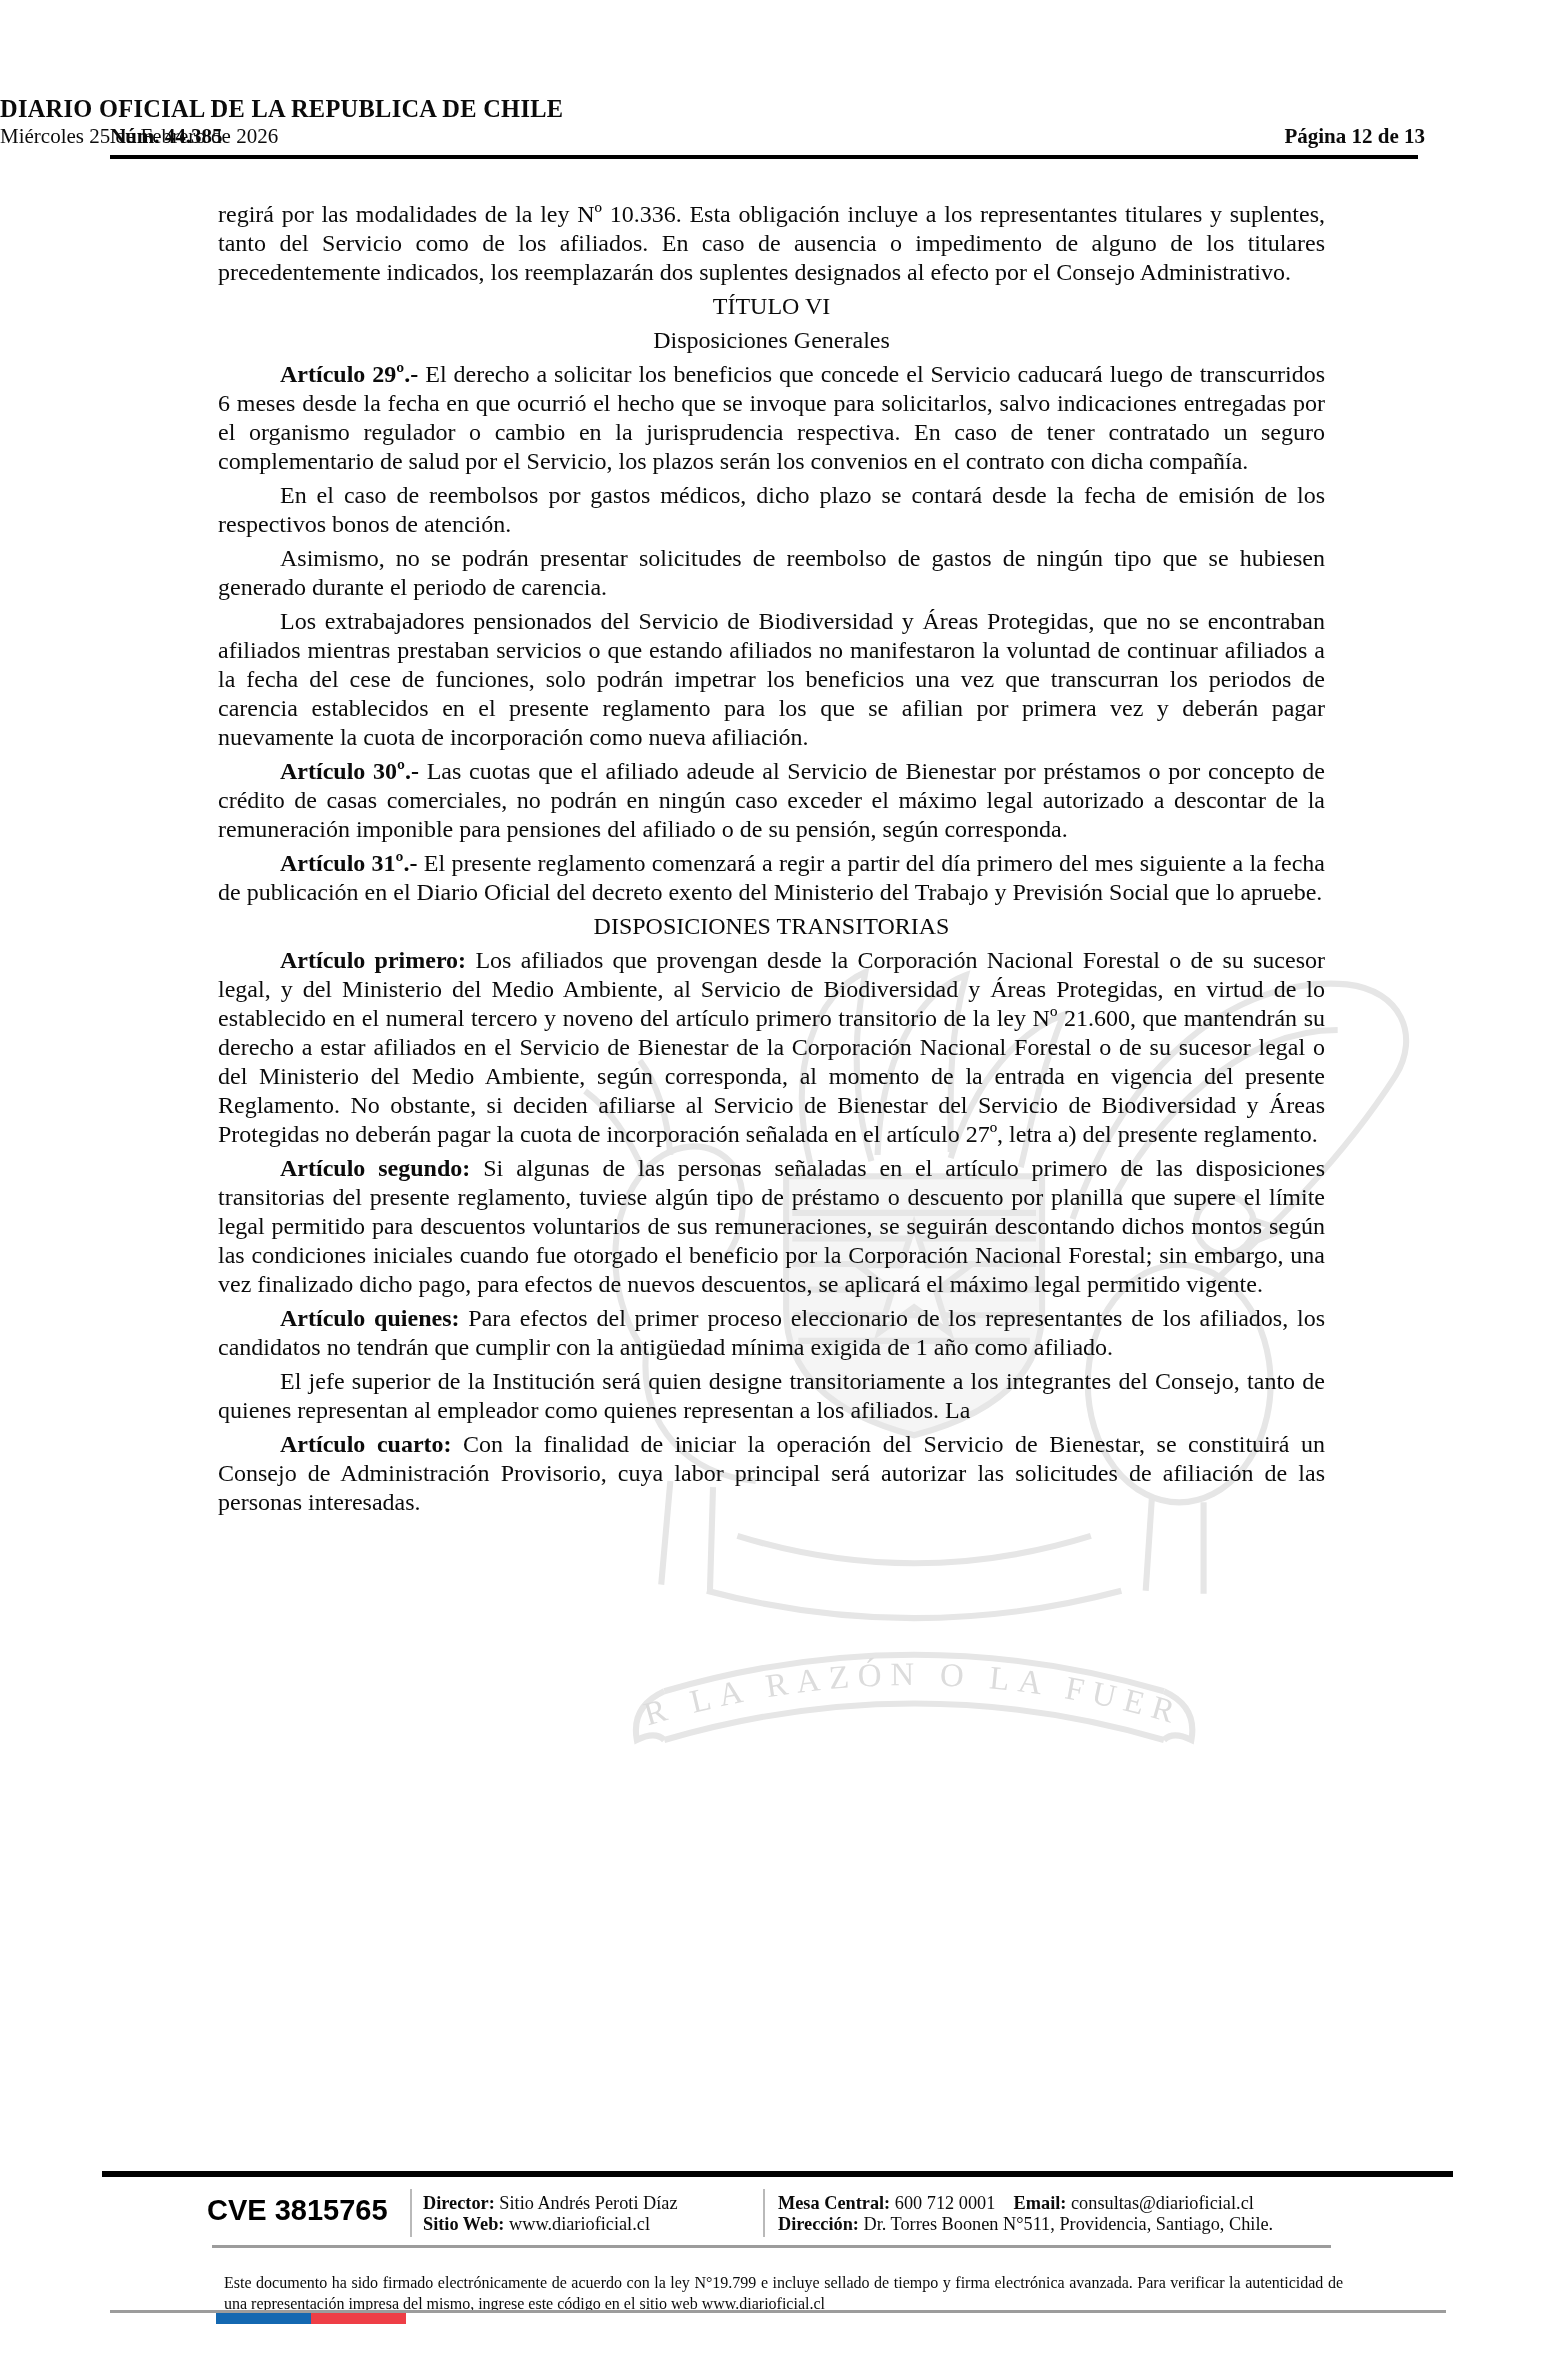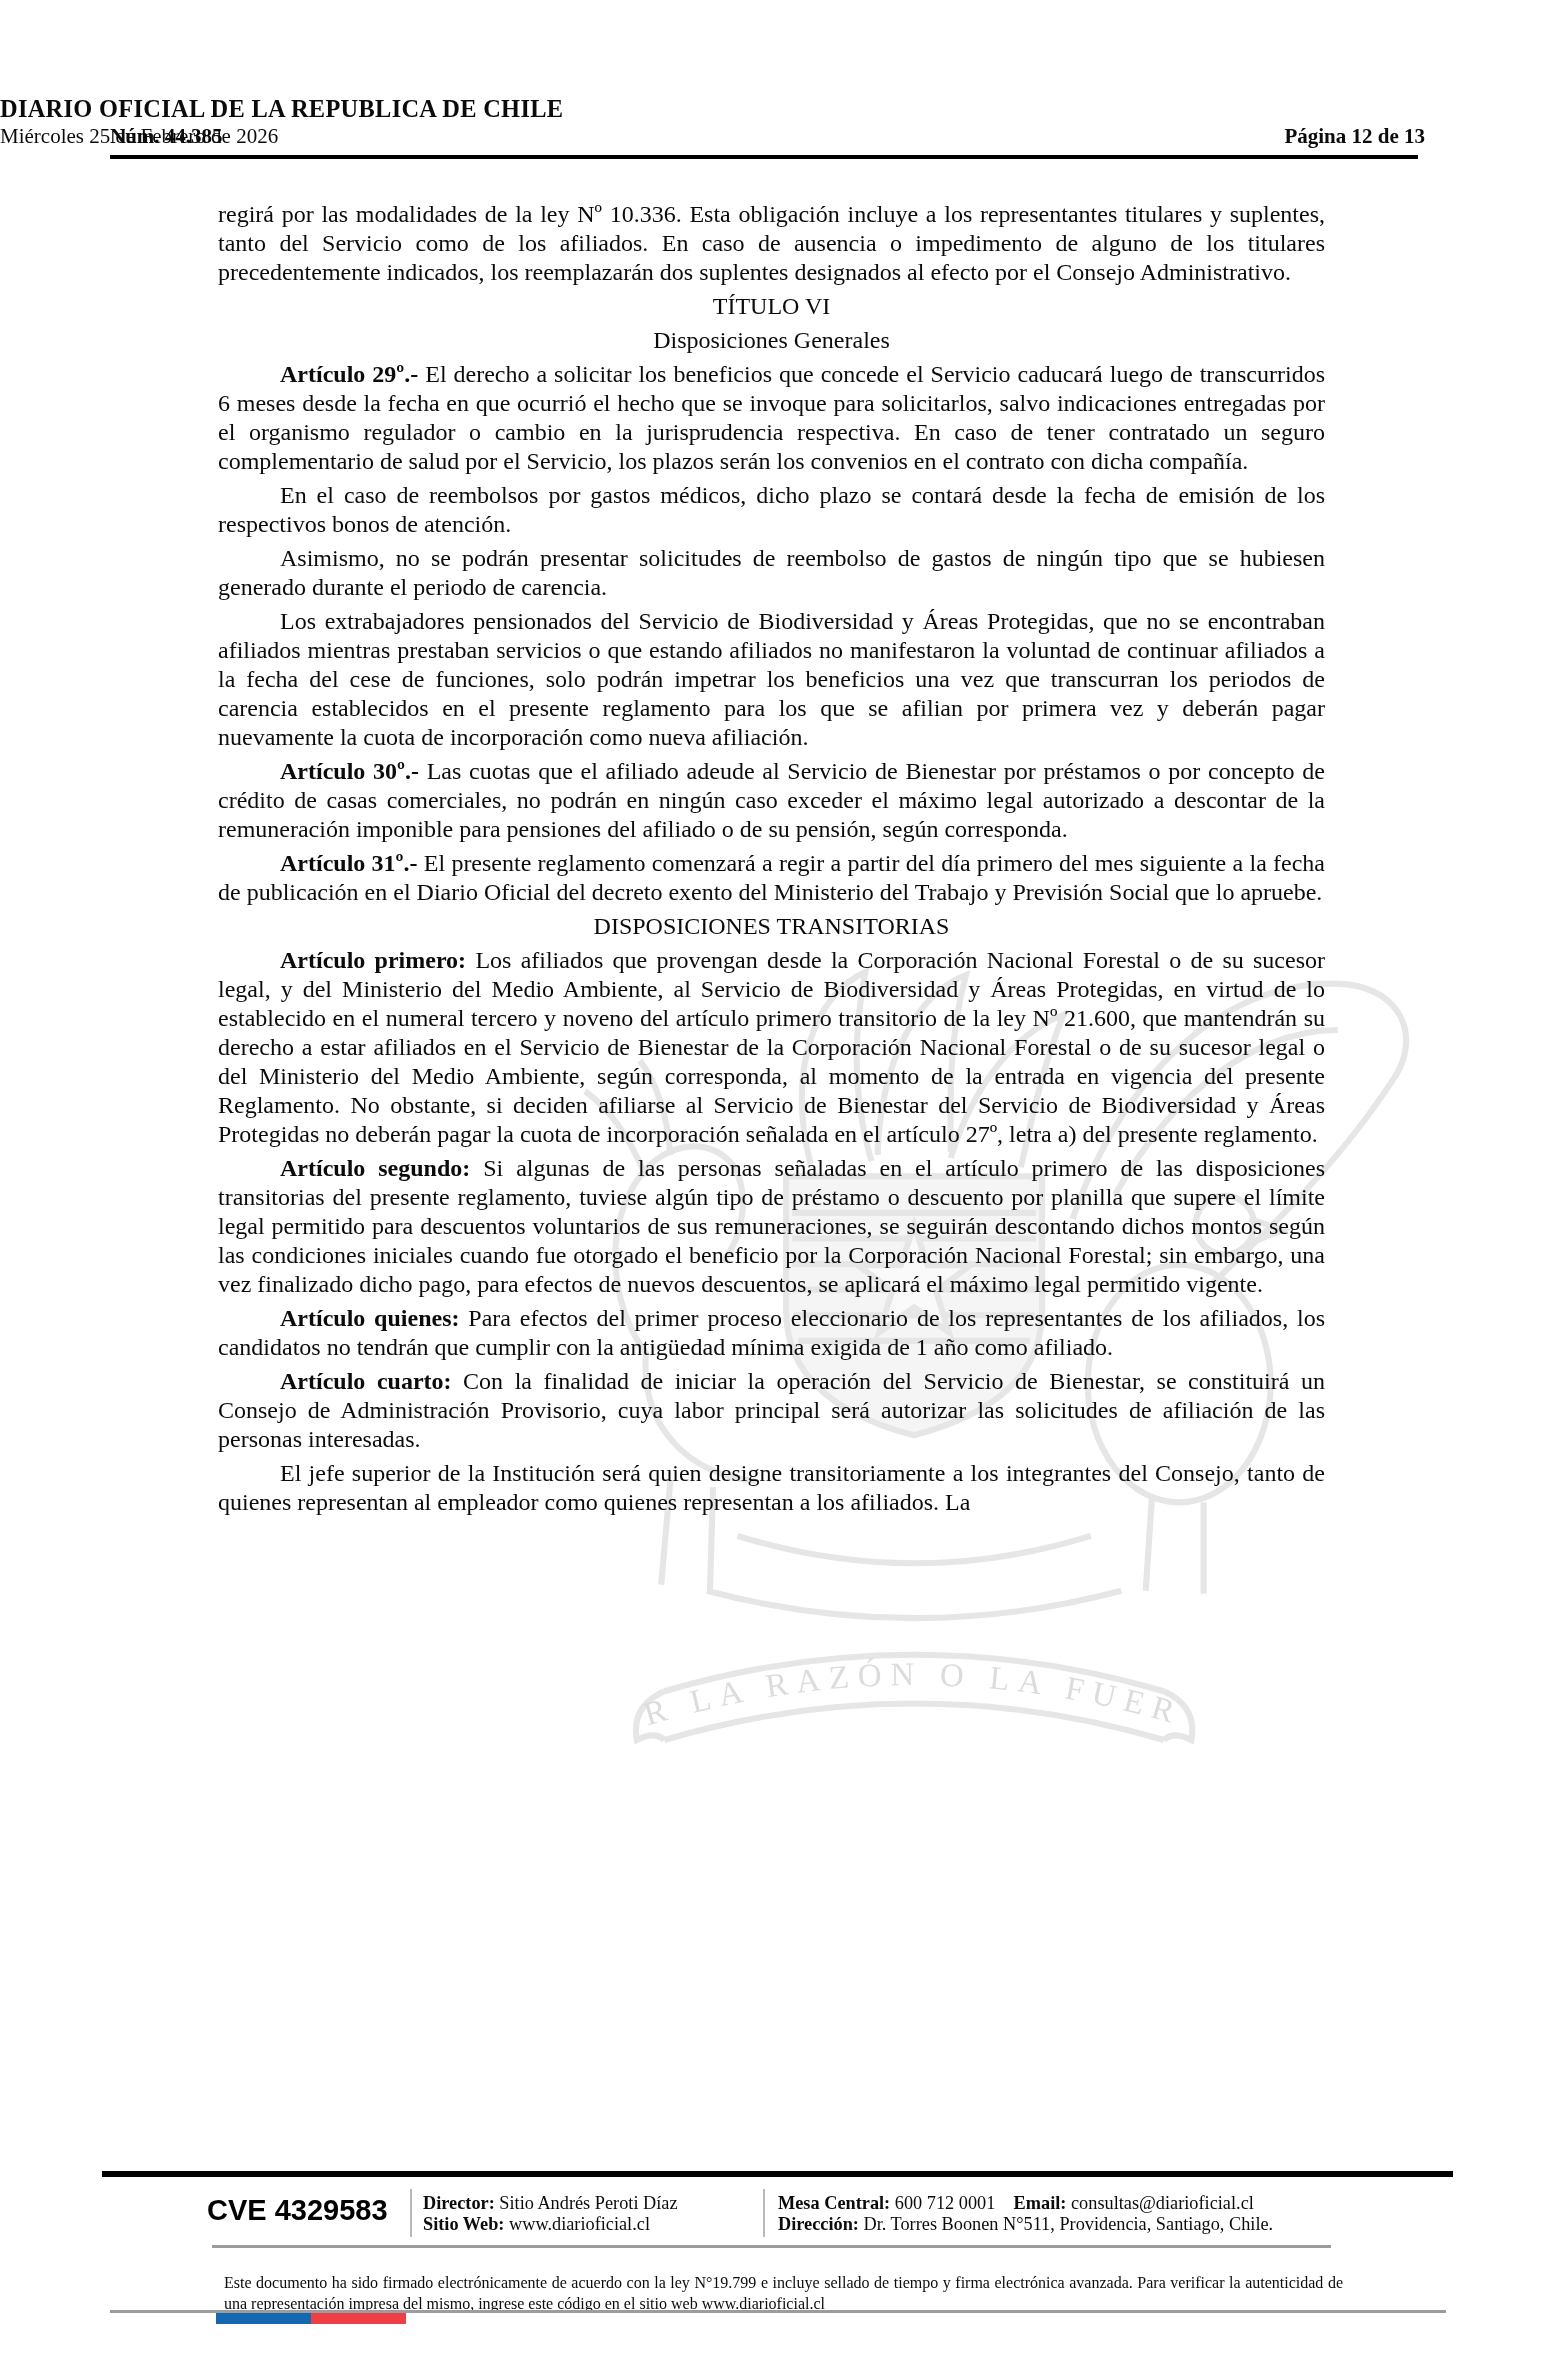--- a/index.html
+++ b/index.html
@@ -100,26 +100,26 @@
     <p class="ind mt64"><b class="lead">Artículo 29º.-</b> <span>El derecho a solicitar los beneficios que concede el Servicio caducará luego de transcurridos 6 meses desde la fecha en que ocurrió el hecho que se invoque para solicitarlos, salvo indicaciones entregadas por el organismo regulador o cambio en la jurisprudencia respectiva. En caso de tener contratado un seguro complementario de salud por el Servicio, los plazos serán los convenios en el contrato con dicha compañía.</span></p>
     <p class="ind">En el caso de reembolsos por gastos médicos, dicho plazo se contará desde la fecha de emisión de los respectivos bonos de atención.</p>
     <p class="ind">Asimismo, no se podrán presentar solicitudes de reembolso de gastos de ningún tipo que se hubiesen generado durante el periodo de carencia.</p>
     <p class="ind">Los extrabajadores pensionados del Servicio de Biodiversidad y Áreas Protegidas, que no se encontraban afiliados mientras prestaban servicios o que estando afiliados no manifestaron la voluntad de continuar afiliados a la fecha del cese de funciones, solo podrán impetrar los beneficios una vez que transcurran los periodos de carencia establecidos en el presente reglamento para los que se afilian por primera vez y deberán pagar nuevamente la cuota de incorporación como nueva afiliación.</p>
     <p class="ind mt58"><b class="lead">Artículo 30º.-</b> <span>Las cuotas que el afiliado adeude al Servicio de Bienestar por préstamos o por concepto de crédito de casas comerciales, no podrán en ningún caso exceder el máximo legal autorizado a descontar de la remuneración imponible para pensiones del afiliado o de su pensión, según corresponda.</span></p>
     <p class="ind mt69"><b class="lead">Artículo 31º.-</b> <span>El presente reglamento comenzará a regir a partir del día primero del mes siguiente a la fecha de publicación en el Diario Oficial del decreto exento del Ministerio del Trabajo y Previsión Social que lo apruebe.</span></p>
     <p class="ctr mt59">DISPOSICIONES TRANSITORIAS</p>
     <p class="ind mt40"><b class="lead">Artículo primero:</b> <span>Los afiliados que provengan desde la Corporación Nacional Forestal o de su sucesor legal, y del Ministerio del Medio Ambiente, al Servicio de Biodiversidad y Áreas Protegidas, en virtud de lo establecido en el numeral tercero y noveno del artículo primero transitorio de la ley Nº 21.600, que mantendrán su derecho a estar afiliados en el Servicio de Bienestar de la Corporación Nacional Forestal o de su sucesor legal o del Ministerio del Medio Ambiente, según corresponda, al momento de la entrada en vigencia del presente Reglamento. No obstante, si deciden afiliarse al Servicio de Bienestar del Servicio de Biodiversidad y Áreas Protegidas no deberán pagar la cuota de incorporación señalada en el artículo 27º, letra a) del presente reglamento.</span></p>
     <p class="ind mt100"><b class="lead">Artículo segundo:</b> <span>Si algunas de las personas señaladas en el artículo primero de las disposiciones transitorias del presente reglamento, tuviese algún tipo de préstamo o descuento por planilla que supere el límite legal permitido para descuentos voluntarios de sus remuneraciones, se seguirán descontando dichos montos según las condiciones iniciales cuando fue otorgado el beneficio por la Corporación Nacional Forestal; sin embargo, una vez finalizado dicho pago, para efectos de nuevos descuentos, se aplicará el máximo legal permitido vigente.</span></p>
     <p class="ind mt74"><b class="lead">Artículo quienes:</b> <span>Para efectos del primer proceso eleccionario de los representantes de los afiliados, los candidatos no tendrán que cumplir con la antigüedad mínima exigida de 1 año como afiliado.</span></p>
+    <p class="ind">El jefe superior de la Institución será quien designe transitoriamente a los integrantes del Consejo, tanto de quienes representan al empleador como quienes representan a los afiliados. La</p>
     <p class="ind mt67"><b class="lead">Artículo cuarto:</b> <span>Con la finalidad de iniciar la operación del Servicio de Bienestar, se constituirá un Consejo de Administración Provisorio, cuya labor principal será autorizar las solicitudes de afiliación de las personas interesadas.</span></p>
-    <p class="ind">El jefe superior de la Institución será quien designe transitoriamente a los integrantes del Consejo, tanto de quienes representan al empleador como quienes representan a los afiliados. La</p>
   </main>
 
   <div class="f-black"></div>
-  <div class="f-cve">CVE 4329583</div>
+  <div class="f-cve">CVE 3815765</div>
   <div class="f-div f-div1"></div>
   <div class="f-col f-col2">
     <div><b>Director:</b> <span>Sitio Andrés Peroti Díaz</span></div>
     <div><b>Sitio Web:</b> <span>www.diarioficial.cl</span></div>
   </div>
   <div class="f-div f-div2"></div>
   <div class="f-col f-col3">
     <div><b>Mesa Central:</b> <span>600 712 0001</span><b class="gap-l">Email:</b> <span>consultas@diarioficial.cl</span></div>
     <div><b>Dirección:</b> <span>Dr. Torres Boonen N°511, Providencia, Santiago, Chile.</span></div>
   </div>

